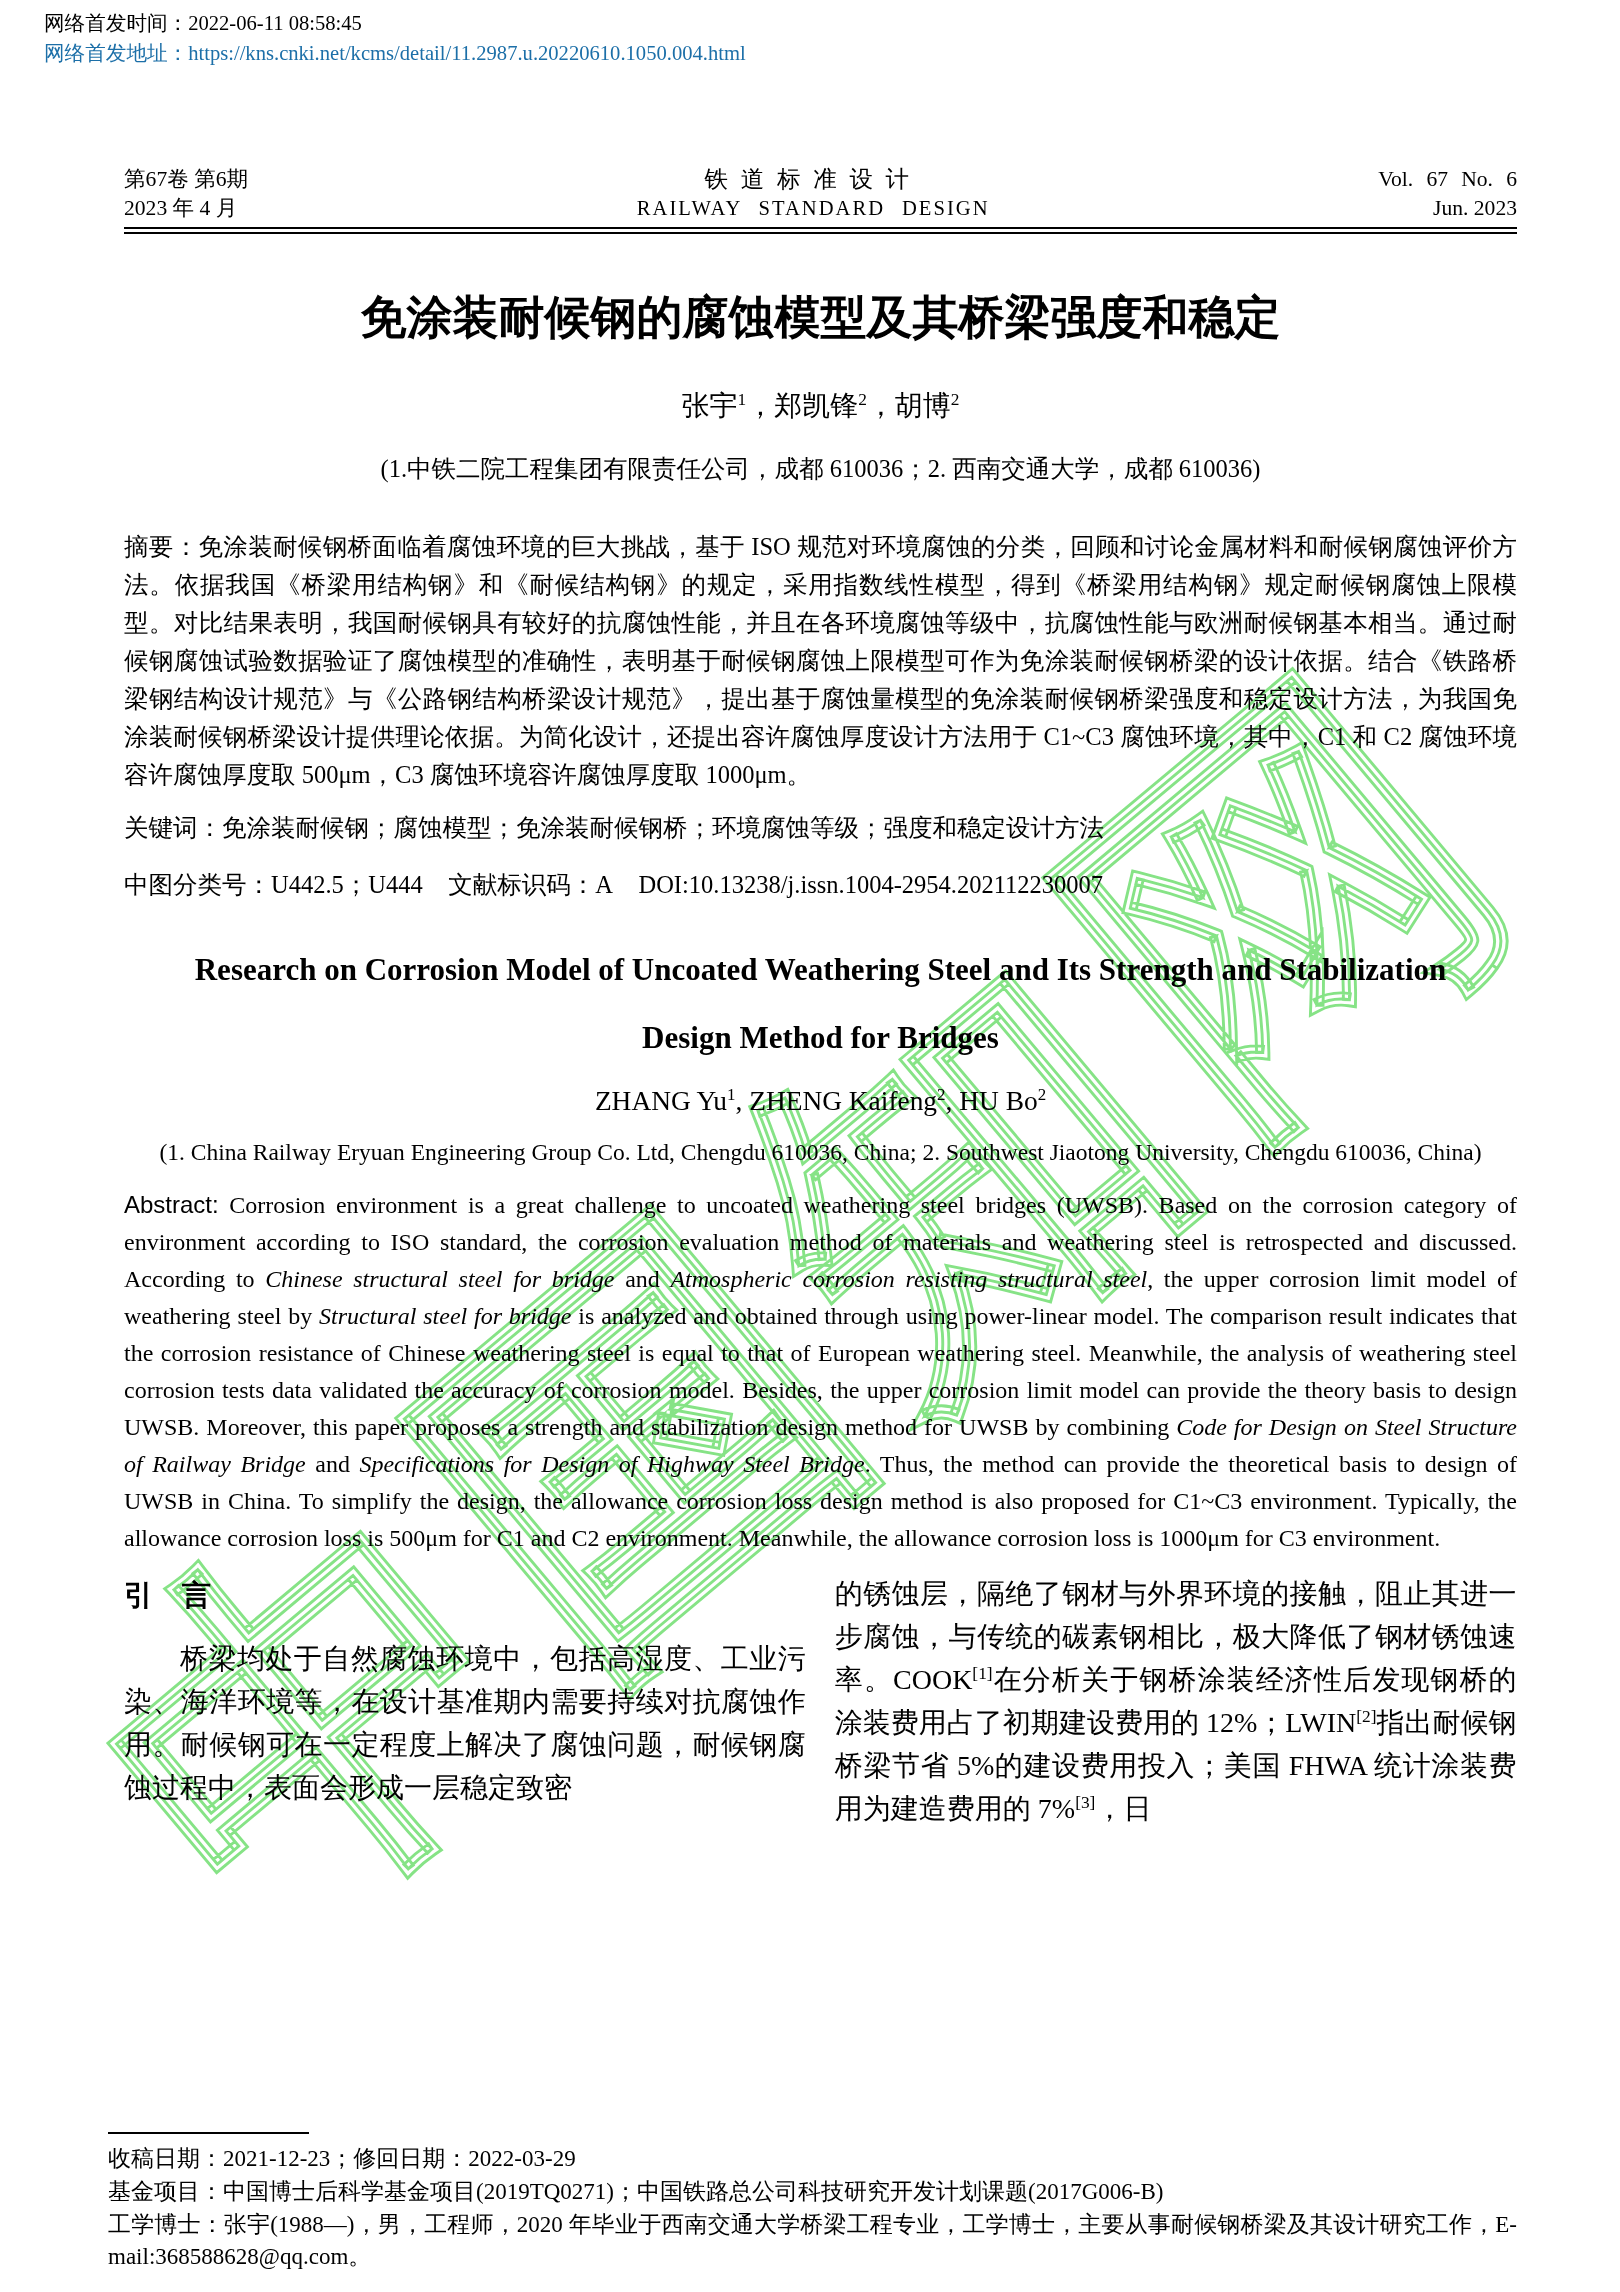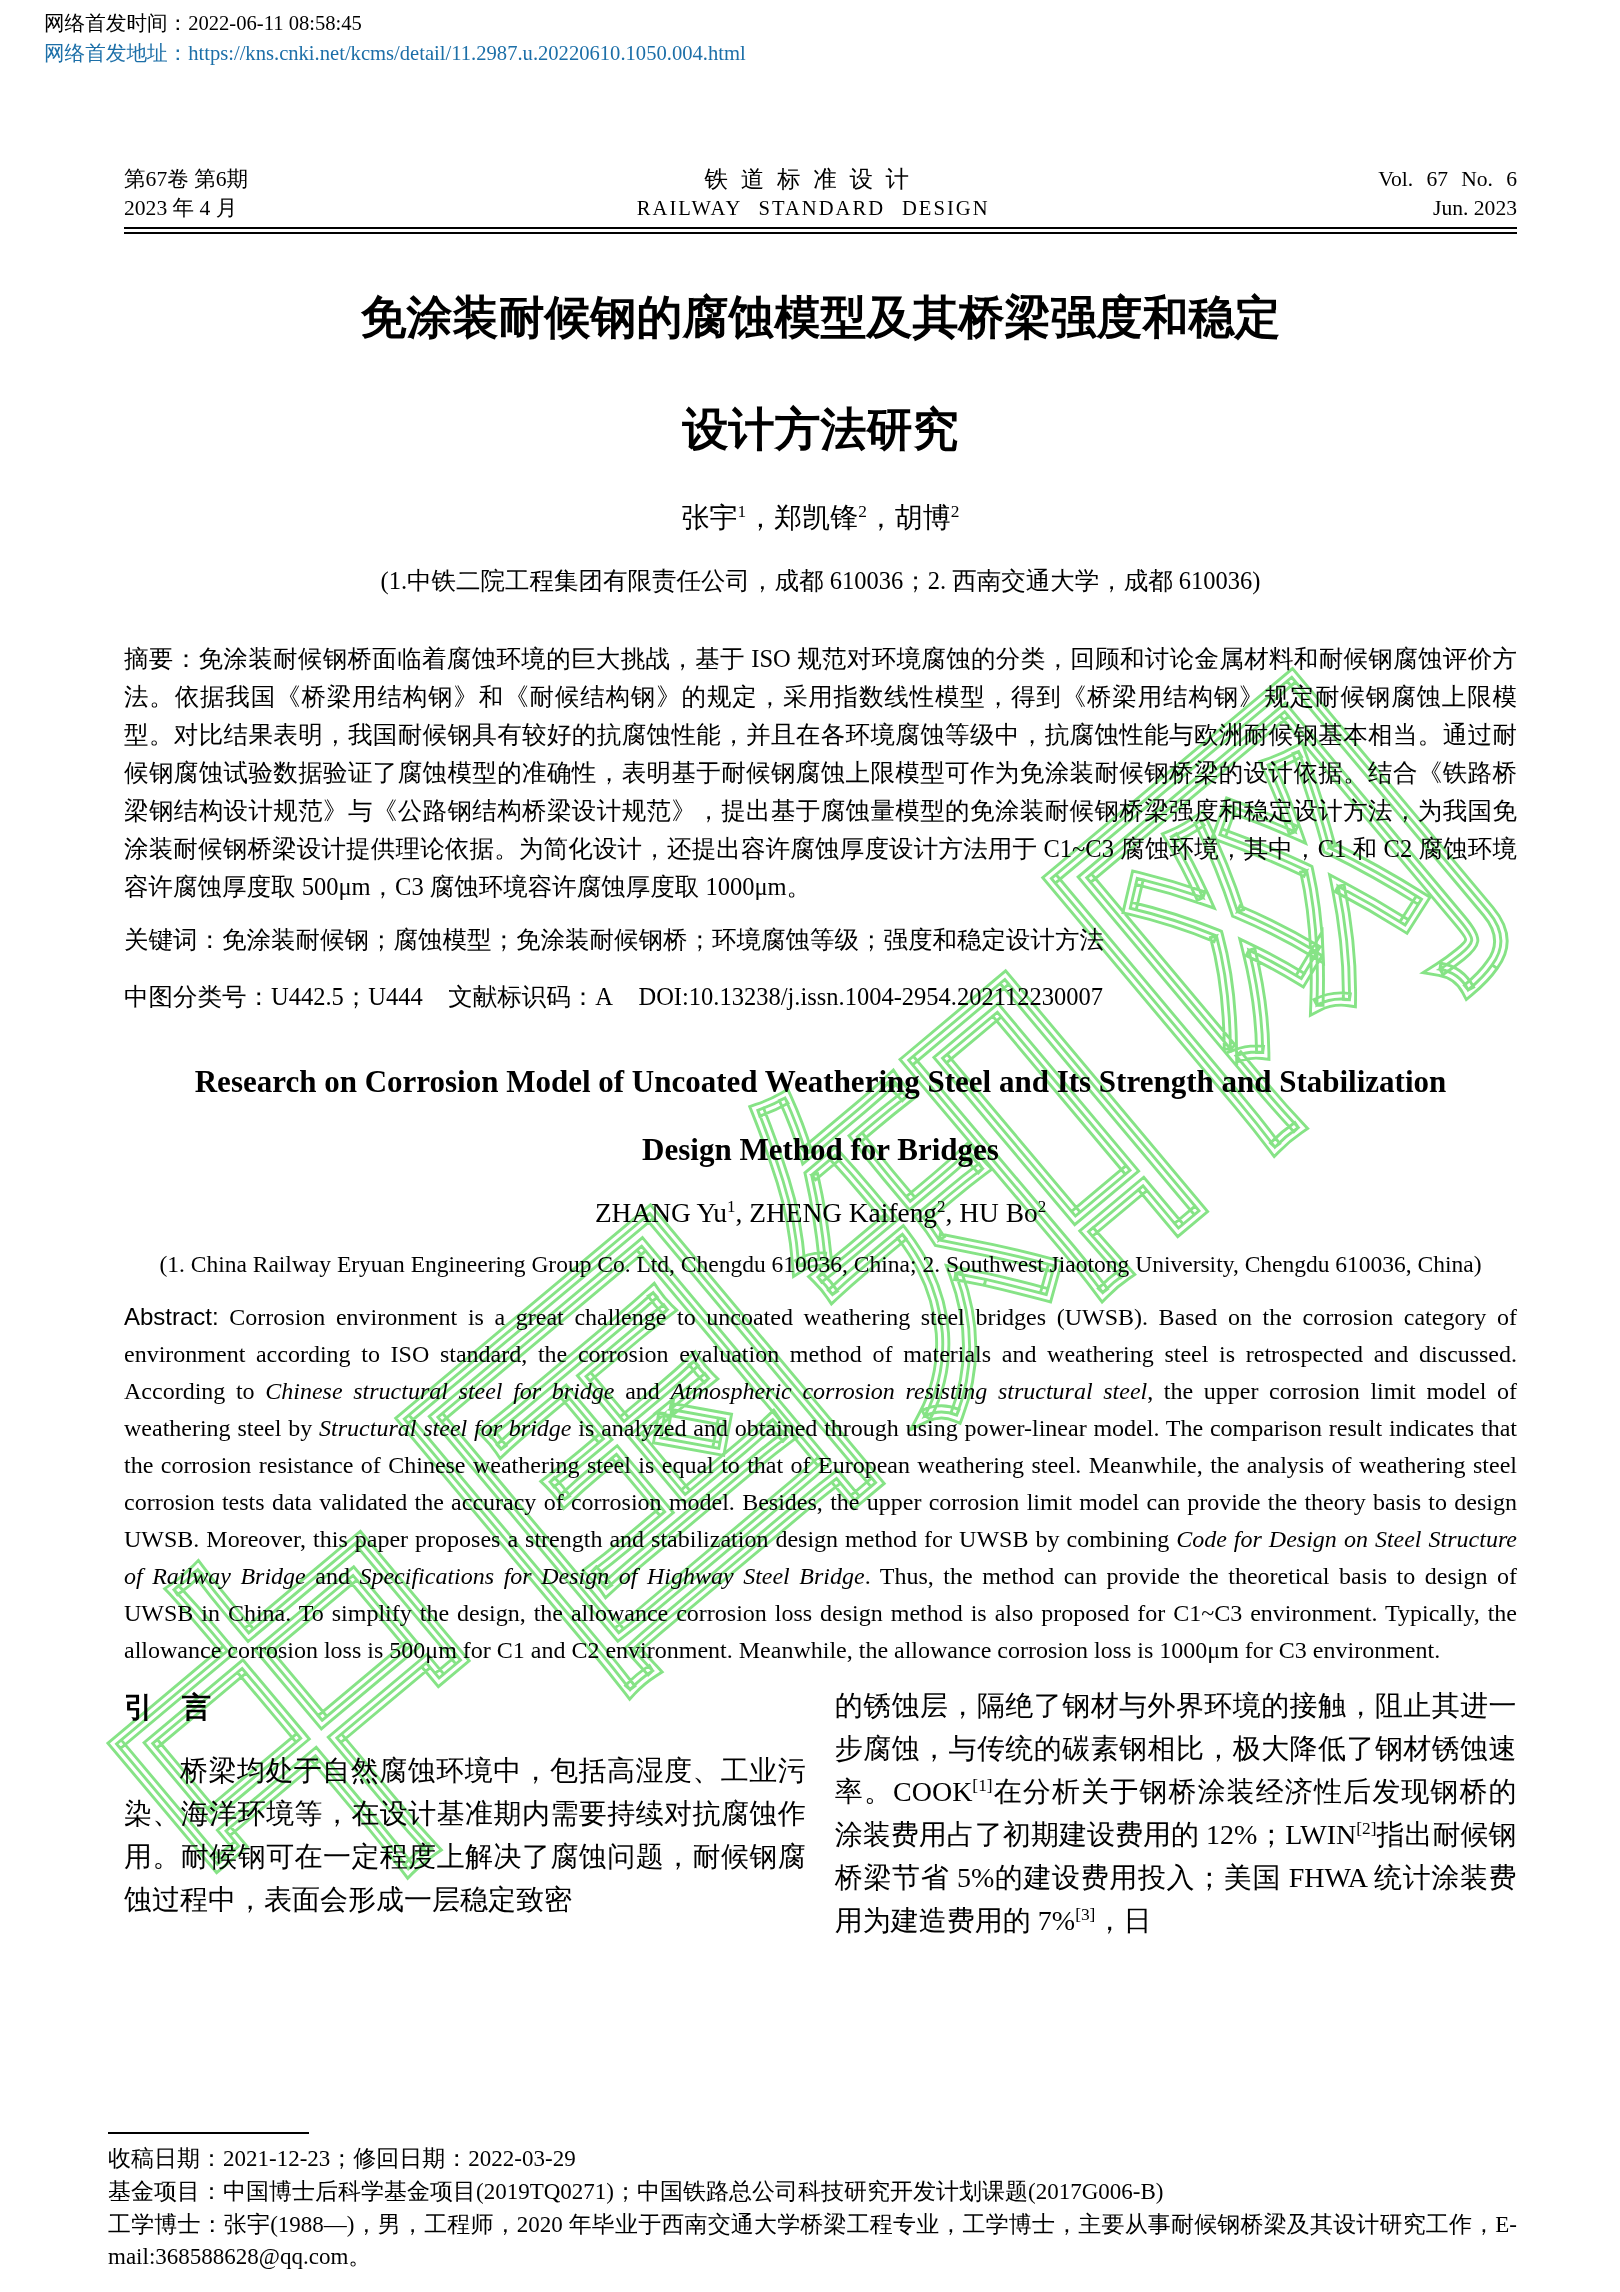--- a/index.html
+++ b/index.html
@@ -102,21 +102,20 @@
       <div class="jname-en">RAILWAY STANDARD DESIGN</div>
     </div>
     <div class="right">
       <div class="vol-en">Vol. 67  No. 6</div>
       <div>Jun. 2023</div>
     </div>
   </div>
   <div class="double-rule"></div>
 
   <div class="title-cn l1">免涂装耐候钢的腐蚀模型及其桥梁强度和稳定</div>
-  <div class="title-cn l2">设计方法研究</div>
 
   <div class="authors-cn">张宇<sup>1</sup>，郑凯锋<sup>2</sup>，胡博<sup>2</sup></div>
   <div class="affil-cn">(1.中铁二院工程集团有限责任公司，成都 610036；2. 西南交通大学，成都 610036)</div>
 
   <div class="abstract-cn para"><b>摘要：</b><span>免涂装耐候钢桥面临着腐蚀环境的巨大挑战，基于 ISO 规范对环境腐蚀的分类，回顾和讨论金属材料和耐候钢腐蚀评价方法。依据我国《桥梁用结构钢》和《耐候结构钢》的规定，采用指数线性模型，得到《桥梁用结构钢》规定耐候钢腐蚀上限模型。对比结果表明，我国耐候钢具有较好的抗腐蚀性能，并且在各环境腐蚀等级中，抗腐蚀性能与欧洲耐候钢基本相当。通过耐候钢腐蚀试验数据验证了腐蚀模型的准确性，表明基于耐候钢腐蚀上限模型可作为免涂装耐候钢桥梁的设计依据。结合《铁路桥梁钢结构设计规范》与《公路钢结构桥梁设计规范》，提出基于腐蚀量模型的免涂装耐候钢桥梁强度和稳定设计方法，为我国免涂装耐候钢桥梁设计提供理论依据。为简化设计，还提出容许腐蚀厚度设计方法用于 C1~C3 腐蚀环境，其中，C1 和 C2 腐蚀环境容许腐蚀厚度取 500μm，C3 腐蚀环境容许腐蚀厚度取 1000μm。</span></div>
 
   <div class="keywords-cn para"><b>关键词：</b><span>免涂装耐候钢；腐蚀模型；免涂装耐候钢桥；环境腐蚀等级；强度和稳定设计方法</span></div>
 
   <div class="class-row"><b>中图分类号：</b><span>U442.5；U444</span><span class="gap"></span><b>文献标识码：</b><span>A</span><span class="gap"></span><span>DOI:10.13238/j.issn.1004-2954.202112230007</span></div>
 

